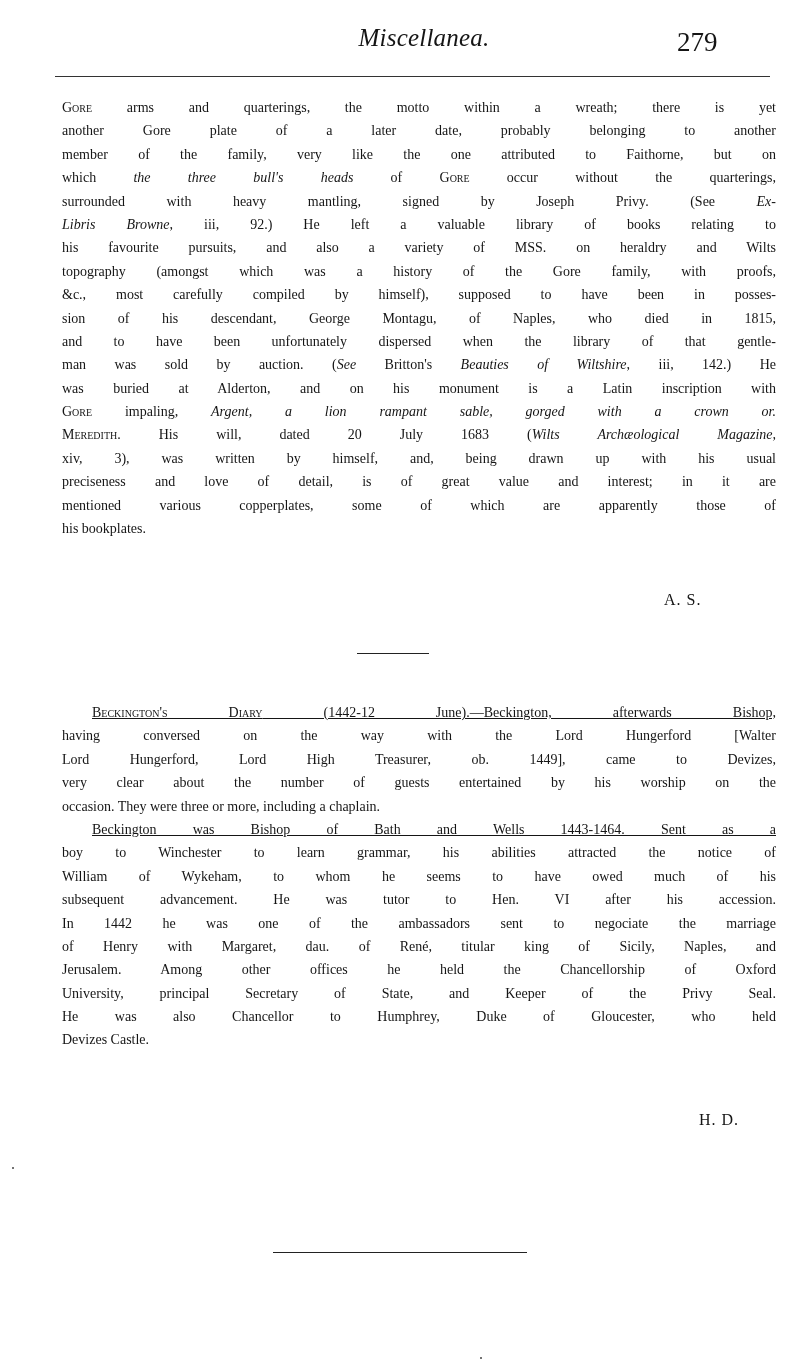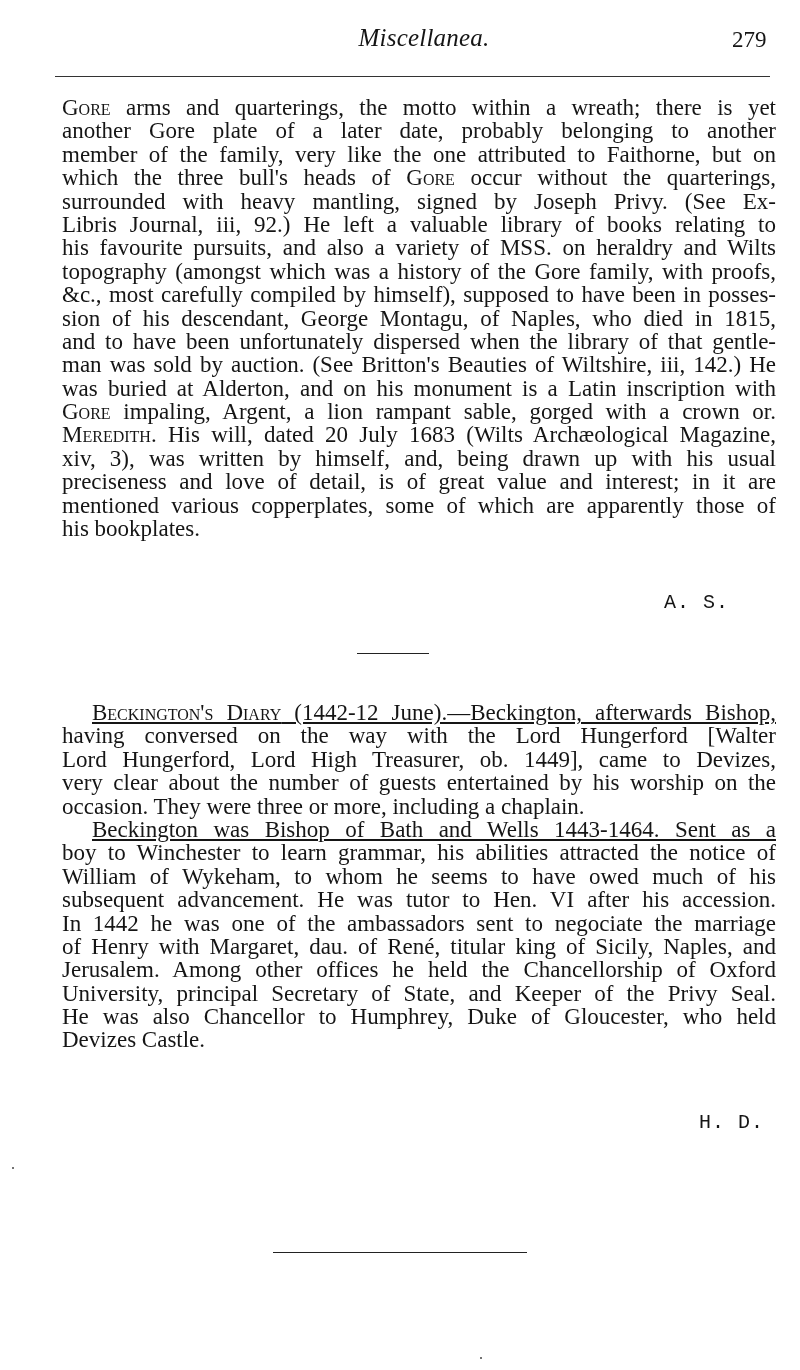--- a/index.html
+++ b/index.html
@@ -9,40 +9,40 @@
     color: #151515;
   }
   .header {
     position: absolute; left: 0; top: 22px; width: 800px; height: 40px;
   }
   .running-title {
     position: absolute; left: 0; width: 800px; text-align: center; top: 2px;
     font-style: italic; font-size: 25px; letter-spacing: 0.2px; padding-left: 24px;
   }
   .page-number {
-    position: absolute; left: 732px; top: 5px; font-size: 23px;
+    position: absolute; left: 677px; top: 5px; font-size: 27px;
   }
   .header-rule {
     position: absolute; left: 55px; top: 76px; width: 715px; height: 0;
     border-top: 1.5px solid #333;
   }
   .text-block {
     position: absolute; left: 62px; width: 714px;
-    font-size: 23px; line-height: 23.4px;
+    font-size: 14px; line-height: 23.4px;
   }
   .line {
     display: block; white-space: nowrap; text-align: justify;
     text-align-last: justify; height: 23.4px;
   }
   .line.last { text-align-last: left; }
   .indent { padding-left: 30px; text-decoration: underline; }
   .sc { font-variant: small-caps; }
-  .it { }
+  .it { font-style: italic; }
   .sig {
-    position: absolute; font-size: 20px; letter-spacing: 1px; font-family: Liberation Mono, monospace;
+    position: absolute; font-size: 16px; letter-spacing: 1px;
   }
   .rule {
     position: absolute; height: 0; border-top: 1.5px solid #222;
   }
   .speck {
     position: absolute; width: 2px; height: 2px; background: #444; border-radius: 1px;
   }
 </style>
 </head>
 <body>
@@ -52,21 +52,21 @@
   <div class="page-number">279</div>
 </div>
 <div class="header-rule"></div>
 
 <div class="text-block" id="a1" style="top:96px;">
     <span class="line"><span class="sc">Gore</span><span> arms and quarterings, the motto within a wreath; there is yet</span></span>
     <span class="line"><span>another Gore plate of a later date, probably belonging to another</span></span>
     <span class="line"><span>member of the family, very like the one attributed to Faithorne, but on</span></span>
     <span class="line"><span>which </span><span class="it">the three bull's heads</span><span> of </span><span class="sc">Gore</span><span> occur without the quarterings,</span></span>
     <span class="line"><span>surrounded with heavy mantling, signed by Joseph Privy.  (See </span><span class="it">Ex-</span></span>
-    <span class="line"><span class="it">Libris Journal</span><span>, iii, 92.)  He left a valuable library of books relating to</span></span>
+    <span class="line"><span class="it">Libris Browne</span><span>, iii, 92.)  He left a valuable library of books relating to</span></span>
     <span class="line"><span>his favourite pursuits, and also a variety of MSS. on heraldry and Wilts</span></span>
     <span class="line"><span>topography (amongst which was a history of the Gore family, with proofs,</span></span>
     <span class="line"><span>&amp;c., most carefully compiled by himself), supposed to have been in posses-</span></span>
     <span class="line"><span>sion of his descendant, George Montagu, of Naples, who died in 1815,</span></span>
     <span class="line"><span>and to have been unfortunately dispersed when the library of that gentle-</span></span>
     <span class="line"><span>man was sold by auction.  (</span><span class="it">See</span><span> Britton's </span><span class="it">Beauties of Wiltshire</span><span>, iii, 142.)  He</span></span>
     <span class="line"><span>was buried at Alderton, and on his monument is a Latin inscription with</span></span>
     <span class="line"><span class="sc">Gore</span><span> impaling, </span><span class="it">Argent, a lion rampant sable, gorged with a crown or.</span></span>
     <span class="line"><span class="sc">Meredith.</span><span>  His will, dated 20 July 1683 (</span><span class="it">Wilts Archæological Magazine,</span></span>
     <span class="line"><span>xiv, 3), was written by himself, and, being drawn up with his usual</span></span>

